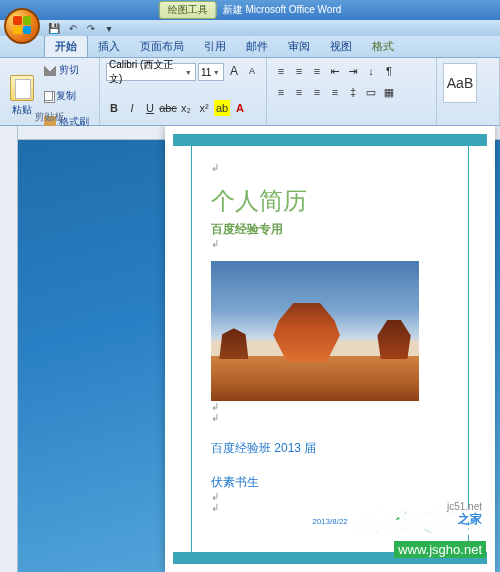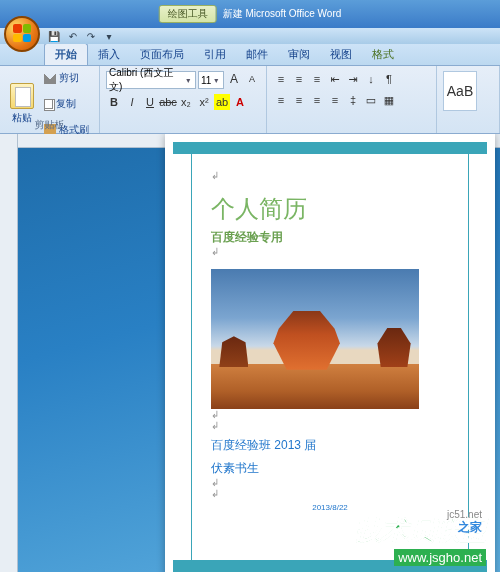--- a/index.html
+++ b/index.html
@@ -1,19 +1,19 @@
 <!DOCTYPE html>
 <html><head>
 <meta charset="utf-8">
 <style>
 * { margin: 0; padding: 0; box-sizing: border-box; font-family: "Microsoft YaHei", SimSun, Arial, sans-serif; }
 body { width: 500px; height: 572px; overflow: hidden; background: #fff; }
 
 
-.titlebar { height: 28px; background: linear-gradient(#5b9dd9, #3a7bc8); display: flex; align-items: center; position: relative; text-align: center; }
+.titlebar { height: 20px; background: linear-gradient(#5b9dd9, #3a7bc8); display: flex; align-items: center; position: relative; text-align: center; }
 .titlebar-center { position: absolute; left: 50%; transform: translateX(-50%); display: flex; align-items: center; gap: 6px; }
 .draw-tools { background: linear-gradient(#e8f0c8, #d4e4a8); border: 1px solid #9ab060; border-radius: 3px; padding: 1px 8px; font-size: 10px; color: #445522; }
 .titlebar-title { color: #fff; font-size: 10px; }
 
 
 .top-area { height: 16px; background: linear-gradient(#cde3f7, #a8cbe8); position: relative; }
 .office-btn { position: absolute; left: 4px; top: -12px; width: 36px; height: 36px; border-radius: 50%; background: radial-gradient(circle at 30% 30%, #ffd966, #e87817 60%, #c05500); border: 2px solid #8a4400; z-index: 10; }
 .office-logo { position: absolute; left: 7px; top: 6px; width: 18px; height: 18px; display: grid; grid-template-columns: 1fr 1fr; grid-template-rows: 1fr 1fr; gap: 1px; }
 .office-logo span { border-radius: 2px; }
 .office-logo span:nth-child(1){background:#eb3c00;} .office-logo span:nth-child(2){background:#80bb00;}
@@ -38,21 +38,21 @@
 .paste-icon::after { content:""; position:absolute; left:4px; top:3px; width:14px; height:18px; background:#fff; border:1px solid #bbb; }
 .paste-label { font-size: 10px; color: #15428b; margin-top: 2px; }
 
 .cut-copy { display: flex; flex-direction: column; gap: 12px; padding-top: 3px; }
 .mini-btn { display: flex; align-items: center; gap: 3px; font-size: 10px; color: #15428b; padding: 0 2px; }
 .mini-ico { width: 12px; height: 12px; display:inline-block; }
 .ico-cut { background: linear-gradient(45deg,#888 45%,transparent 45%),linear-gradient(-45deg,#888 45%,transparent 45%); }
 .ico-copy { background:#fff; border:1px solid #888; box-shadow:1px 1px 0 #fff,1px 1px 0 1px #888; width:9px; height:10px; }
 .ico-brush { background:#d4a050; border-radius:0 0 3px 3px; }
 
-.font-group { flex: 0 0 154px; }
+.font-group { flex: 0 0 154px; gap: 14px; }
 .font-row1 { display: flex; gap: 2px; padding: 3px 2px; }
 .font-select { height: 18px; border: 1px solid #a0b8d0; background: #fff; font-size: 10px; padding: 0 2px; display: flex; align-items: center; }
 .font-name { width: 90px; }
 .font-size { width: 26px; }
 .drop { width: 10px; text-align: center; color: #556; font-size: 8px; }
 .mini-sq { width: 16px; height: 16px; border: 1px solid transparent; display: inline-flex; align-items: center; justify-content: center; font-size: 11px; color: #333; }
 
 .para-group { flex: 0 0 170px; }
 .style-group { flex: 1; }
 .style-box { width: 34px; height: 40px; border: 1px solid #b0c8e0; background: #fff; margin: 3px 2px; display: inline-flex; flex-direction: column; align-items: center; justify-content: center; font-size: 10px; }
@@ -72,21 +72,21 @@
 .doc-content { position: absolute; left: 46px; right: 46px; top: 36px; bottom: 36px; }
 .para-mark { color: #999; font-size: 10px; }
 .doc-title { font-size: 24px; color: #7ab564; font-family: SimSun, serif; margin-top: 12px; }
 .doc-sub { font-size: 12px; color: #6aa050; margin-top: 4px; font-weight: bold; }
 .doc-img { width: 208px; height: 140px; margin-top: 12px; position: relative; overflow: hidden; }
 .sky { position: absolute; inset: 0; background: linear-gradient(#4a7bb0 0%, #7ba5d0 35%, #c8d8e8 55%, #e8d8c0 58%); }
 .mesa1 { position: absolute; left: 30%; bottom: 28%; width: 32%; height: 42%; background: linear-gradient(#8a3818, #c05020 40%, #e07030); clip-path: polygon(20% 100%, 0 55%, 8% 30%, 30% 0, 70% 0, 92% 30%, 100% 55%, 80% 100%); }
 .mesa2 { position: absolute; right: 4%; bottom: 30%; width: 16%; height: 28%; background: linear-gradient(#6a2810, #a04018); clip-path: polygon(10% 100%,0 40%,30% 0,70% 0,100% 40%,90% 100%); }
 .mesa3 { position: absolute; left: 4%; bottom: 30%; width: 14%; height: 22%; background: linear-gradient(#6a2810,#904018); clip-path: polygon(0 100%,10% 20%,50% 0,90% 20%,100% 100%); }
 .ground { position: absolute; left:0; right:0; bottom:0; height:32%; background: linear-gradient(#d08040, #b06028 60%, #8a4018); }
-.doc-line { font-size: 12px; color: #2277cc; margin-top: 6px; }
+.doc-line { font-size: 12px; color: #2277cc; margin-top: 17px; }
 .doc-date { font-size: 8px; color: #2277cc; text-align: center; margin-top: 4px; }
 
 
 .watermark { position: absolute; right: 14px; bottom: 14px; text-align: right; pointer-events: none; }
 .wm1 { font-size: 26px; font-weight: bold; color: #2db050; -webkit-text-stroke: 1px #fff; font-style: italic; text-decoration: underline; }
 .wm2 { font-size: 13px; color: #fff; background: #2db050; padding: 1px 4px; display: inline-block; }
 .wm4 { position: absolute; right: 4px; bottom: 46px; font-size: 10px; color: #888; }
 .wm5 { position: absolute; right: 4px; bottom: 30px; font-size: 12px; color: #3388dd; font-weight: bold; }
 </style>
 </head>

